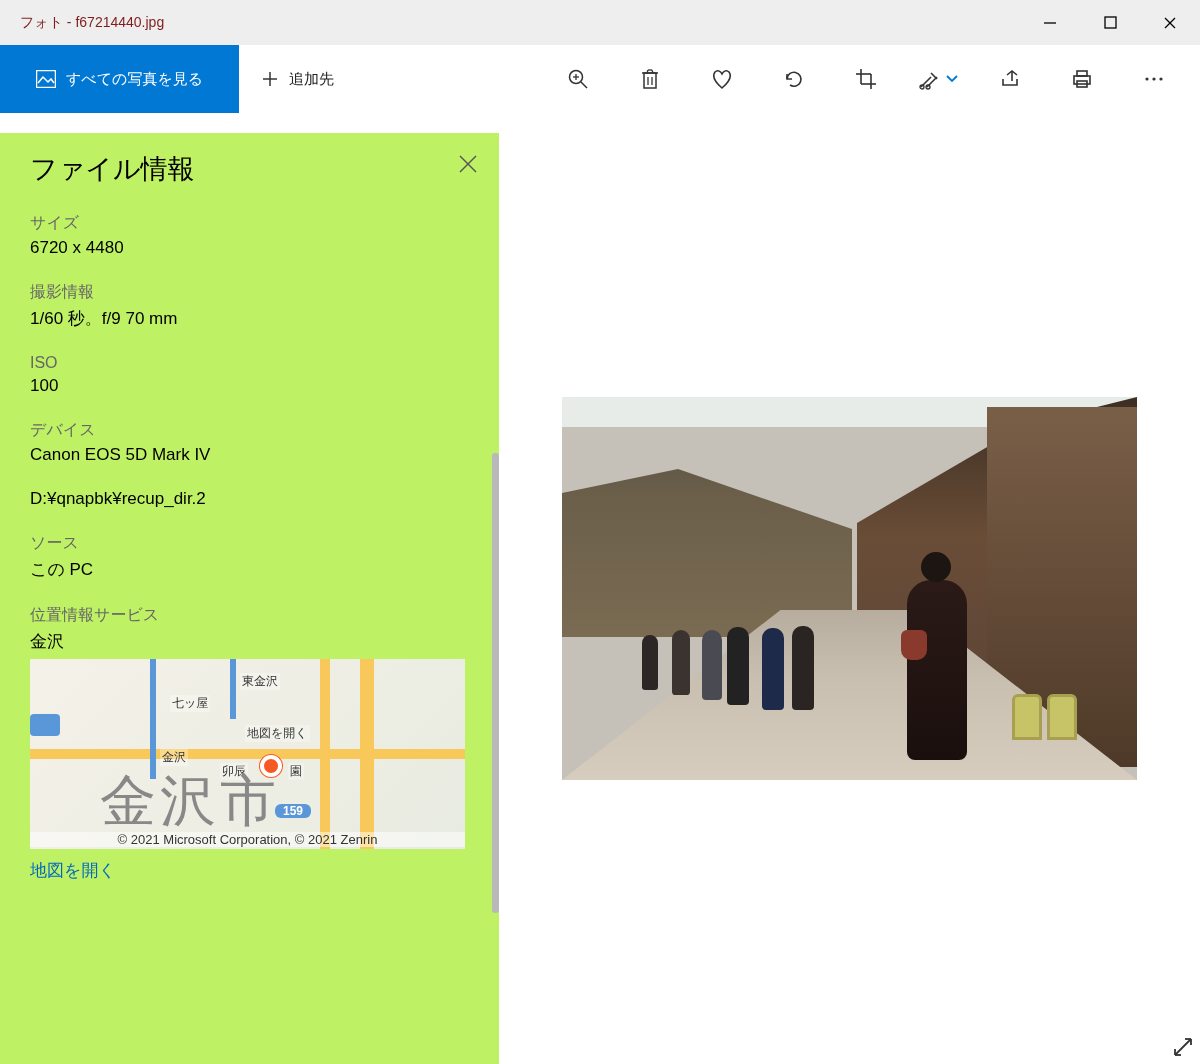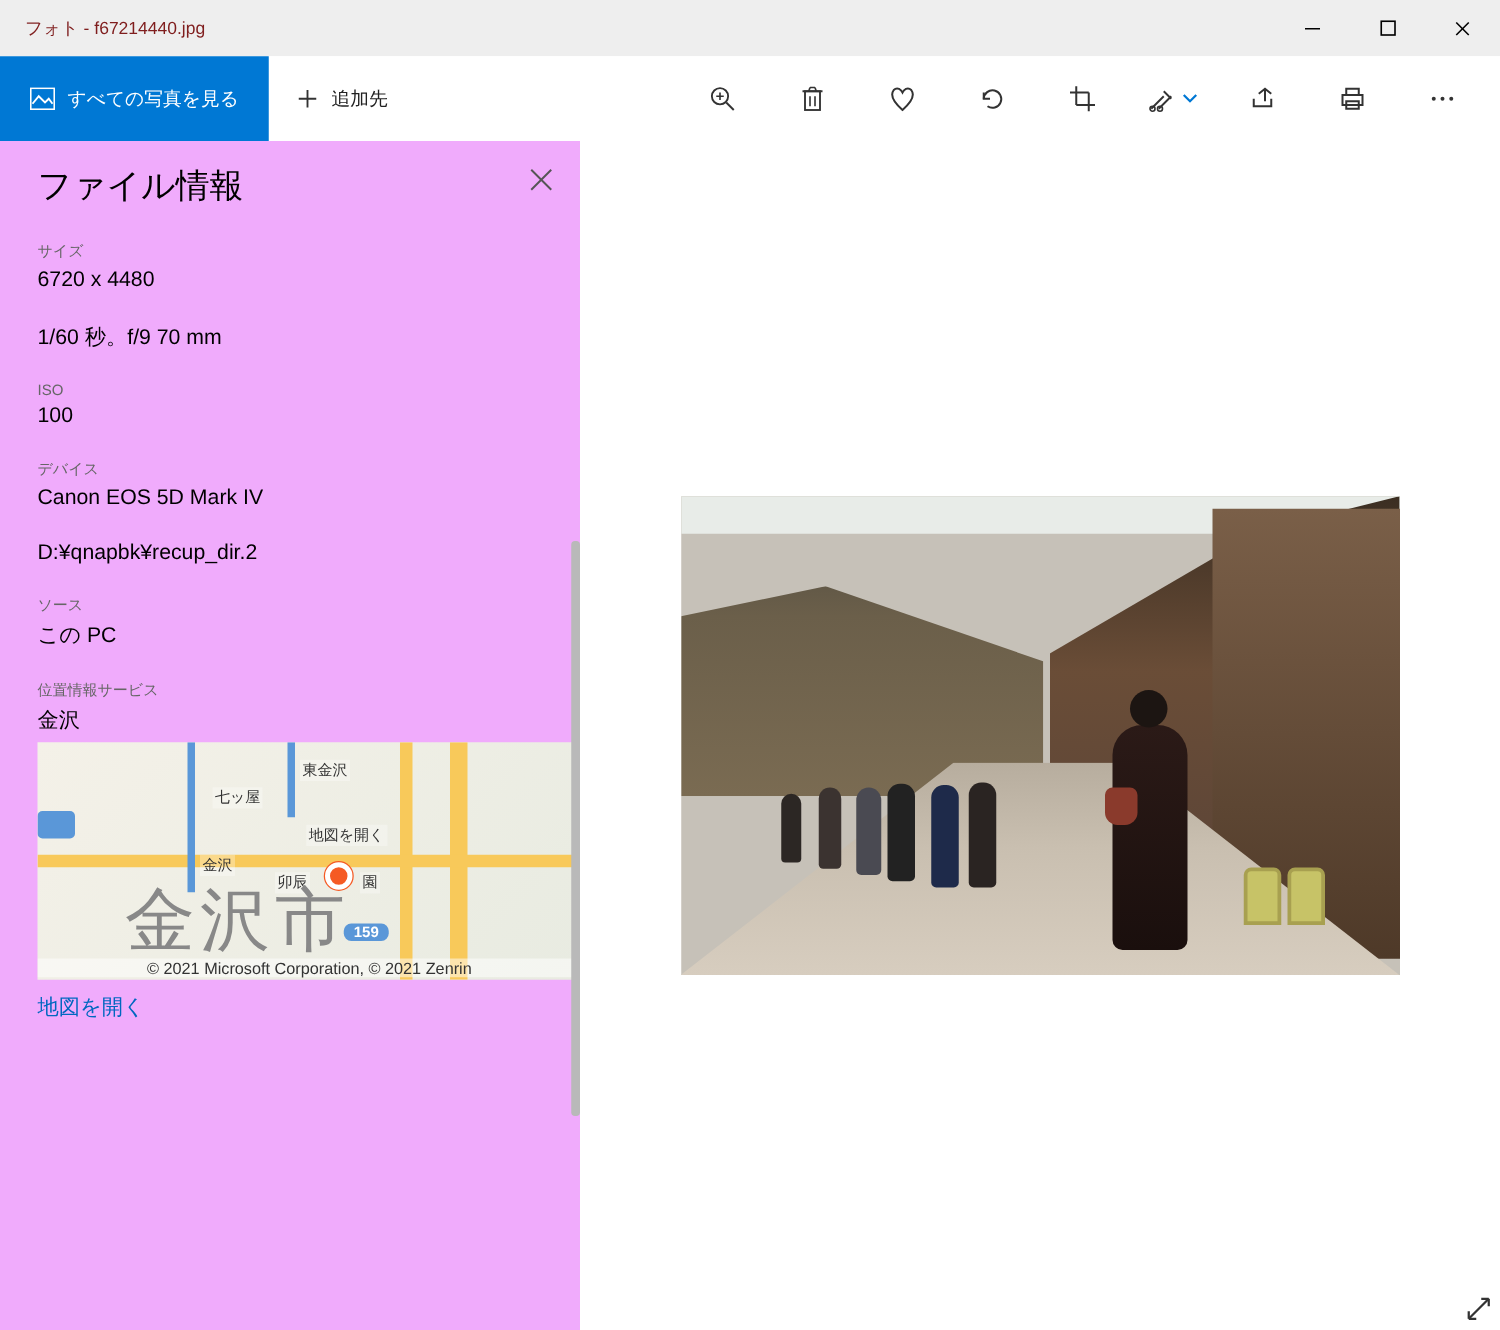--- a/index.html
+++ b/index.html
@@ -31,21 +31,21 @@
     height: 68px;
     background: #ffffff;
     display: flex;
     align-items: stretch;
   }
   .toolbar-primary {
     background: #0078d4;
     color: #fff;
     display: flex;
     align-items: center;
-    padding: 0 24px;
+    padding: 0 36px;
     gap: 10px;
     font-size: 15px;
   }
   .toolbar-add {
     display: flex; align-items: center; gap: 10px;
     padding: 0 28px 0 22px;
     font-size: 15px;
     color: #222;
   }
   .toolbar-icons {
@@ -58,38 +58,39 @@
   }
   .ticon {
     width: 72px; height: 100%;
     display: flex; align-items: center; justify-content: center;
     color: #333;
   }
   .ticon.edit-combo { display:flex; align-items:center; gap:6px; }
   .chev { color: #0078d4; font-size: 12px; }
   .content { display: flex; height: calc(1064px - 45px - 68px); }
   .sidebar {
-    width: 464px;
-    background: #f0abfc;
+    width: 499px;
+    background: #bef264;
     position: relative;
     padding: 18px 0 0 30px;
     overflow-y: auto;
+    margin-top: 20px;
   }
   .sidebar-title {
     font-size: 27px;
     font-weight: 400;
     margin-bottom: 26px;
   }
   .close-panel {
     position: absolute;
     top: 20px; right: 20px;
     font-size: 26px; color: #555; font-weight: 300;
   }
   .info-block { margin-bottom: 24px; }
-  .info-label { font-size: 12px; color: #666; margin-bottom: 4px; }
+  .info-label { font-size: 16px; color: #666; margin-bottom: 4px; }
   .info-value { font-size: 17px; color: #000; }
   .map-box {
     width: 435px; height: 190px;
     background: linear-gradient(135deg, #f4f1e8, #e8ebe1);
     position: relative;
     overflow: hidden;
     margin-top: 6px;
   }
   .road-h { position:absolute; height:10px; background:#f8c95a; left:0; right:0; }
   .road-v { position:absolute; width:10px; background:#f8c95a; top:0; bottom:0; }
@@ -289,20 +290,21 @@
           <line x1="3" y1="3" x2="19" y2="19" stroke="#555" stroke-width="1.5"></line>
           <line x1="19" y1="3" x2="3" y2="19" stroke="#555" stroke-width="1.5"></line>
         </svg>
     </div>
 
     <div class="info-block">
       <div class="info-label">サイズ</div>
       <div class="info-value">6720 x 4480</div>
     </div>
     <div class="info-block">
+      <div class="info-label">撮影情報</div>
       <div class="info-value">1/60 秒。f/9 70 mm</div>
     </div>
     <div class="info-block">
       <div class="info-label">ISO</div>
       <div class="info-value">100</div>
     </div>
     <div class="info-block">
       <div class="info-label">デバイス</div>
       <div class="info-value">Canon EOS 5D Mark IV</div>
     </div>

